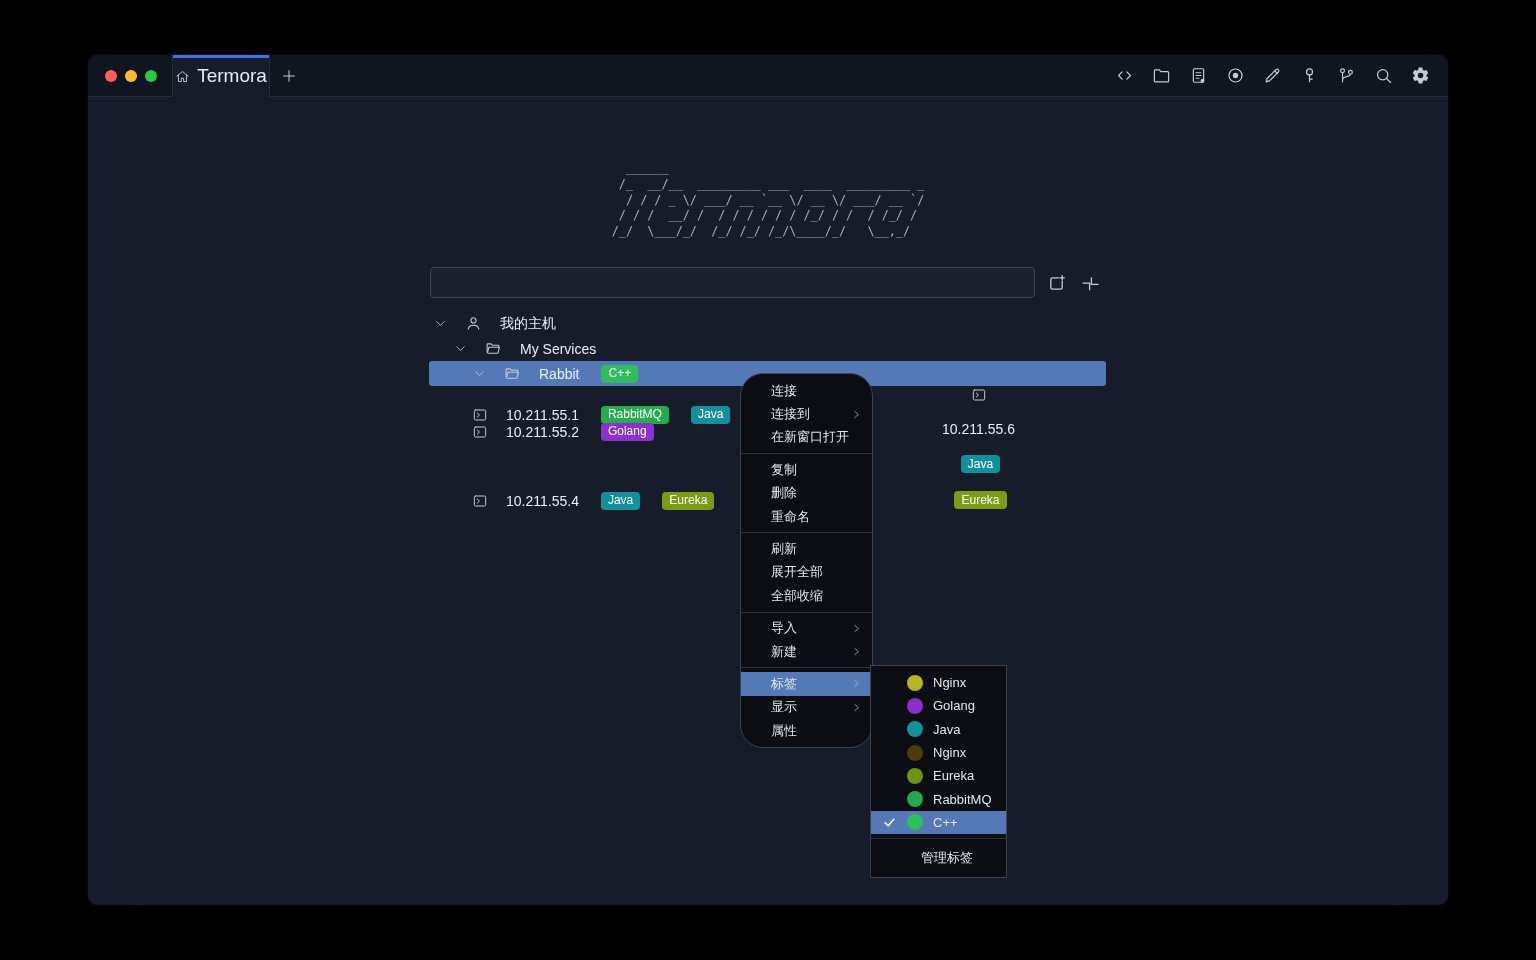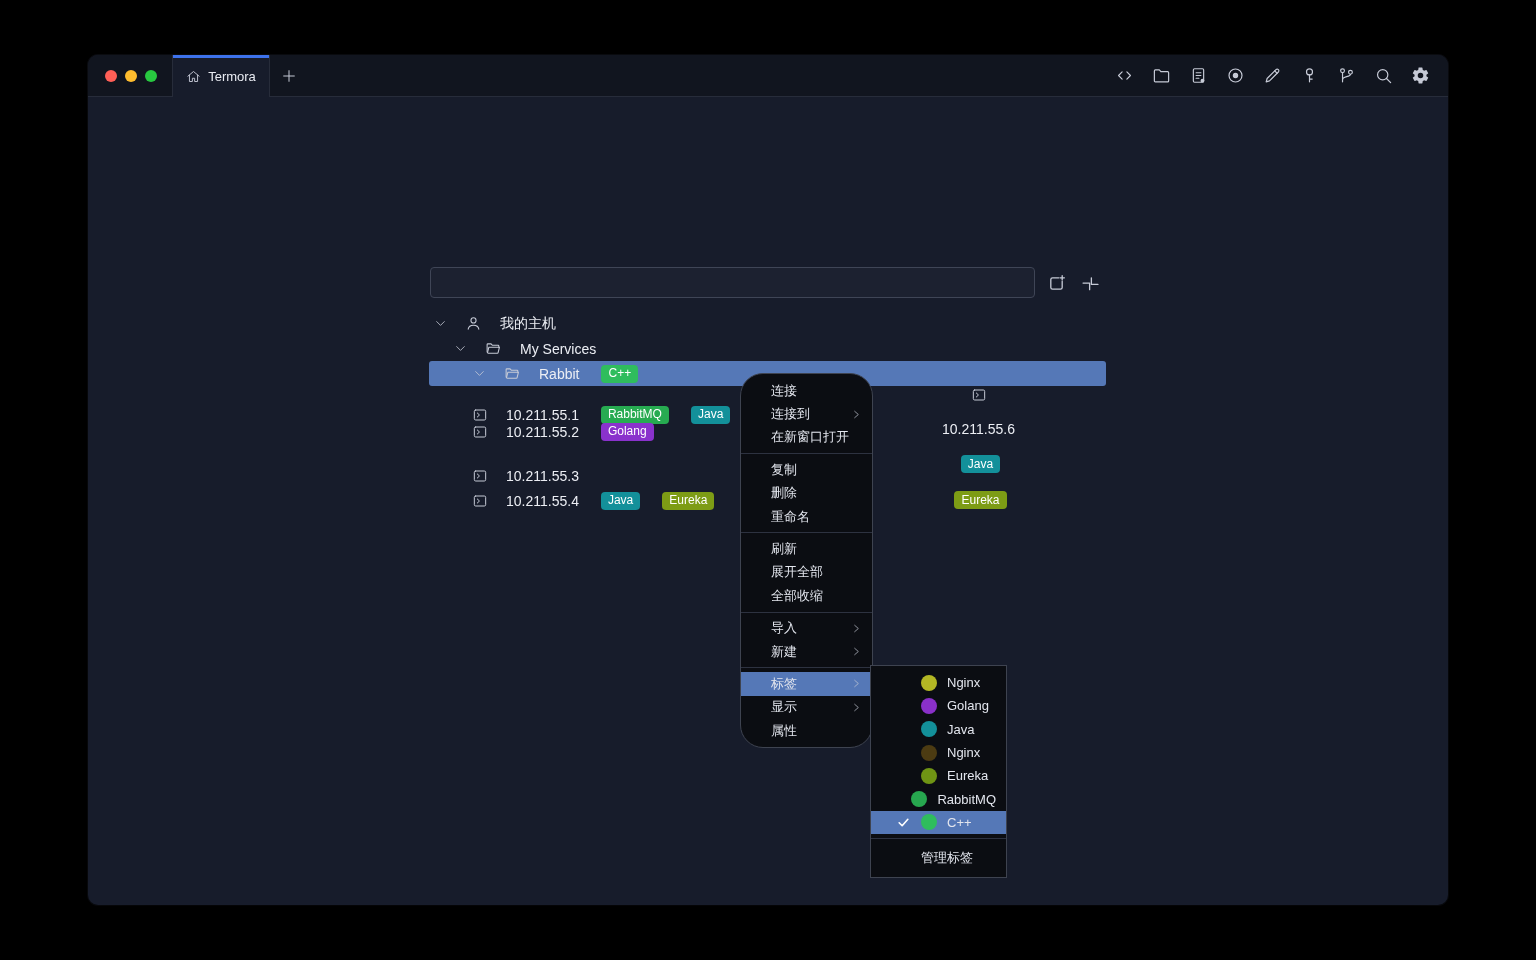--- a/index.html
+++ b/index.html
@@ -14,21 +14,21 @@
 
   
   .tabbar { position:absolute; left:0; top:0; right:0; height:42px; background:#11151f;
             display:flex; align-items:stretch; border-bottom:1px solid #272c3a; }
   .traffic { display:flex; align-items:center; gap:8px; padding:0 14px 0 17px; width:84px; }
   .light { width:12px; height:12px; border-radius:50%; }
   .tab { position:relative; width:98px; display:flex; align-items:center; justify-content:center;
          gap:7px; background:#171c2b; border-left:1px solid #272c3a; border-right:1px solid #272c3a;
          margin-bottom:-1px; cursor:pointer; }
   .tab-accent { position:absolute; top:0; left:0; right:0; height:3px; }
-  .tab-label { color:#e9ebf2; font-size:13px; }
+  .tab-label { color:#e9ebf2; font-size:19px; }
   .newtab { display:flex; align-items:center; justify-content:center; width:38px; cursor:pointer; }
   .toolbar { margin-left:auto; display:flex; align-items:center; gap:11px; padding-right:15px; }
   .tbtn { width:26px; height:26px; display:flex; align-items:center; justify-content:center;
           border-radius:5px; cursor:pointer; }
   svg { display:block; }
   .ico { stroke:#c6cad6; fill:none; stroke-width:1.5; stroke-linecap:round; stroke-linejoin:round; }
 
   
   .ascii { position:absolute; top:106px; left:50%; transform:translateX(-50%);
            font-family:"DejaVu Sans Mono","Liberation Mono",monospace;
@@ -50,21 +50,21 @@
   .badge { font-size:12px; color:#fff; border-radius:4px; padding:1.5px 7px 2.5px;
            margin-left:4px; line-height:14px; white-space:nowrap; }
 
   
   .menu { position:absolute; background:#0b0d12; border:1px solid #3e4350;
           padding:5px 0; z-index:10; }
   .mi { height:23.4px; display:flex; align-items:center; padding:0 10px 0 30px;
         color:#e3e6ee; font-size:13px; cursor:pointer; position:relative; white-space:nowrap; }
   .mi .arrow { margin-left:auto; }
   .msep { height:1px; background:#2d3240; margin:4px 0; }
-  .smi { height:23.3px; display:flex; align-items:center; gap:10px; padding:0 10px 0 24px;
+  .smi { height:23.3px; display:flex; align-items:center; gap:10px; padding:0 10px 0 10px;
          color:#e3e6ee; font-size:13px; cursor:pointer; white-space:nowrap; }
   .smi .checkbox { width:16px; display:flex; align-items:center; justify-content:center; }
   .dot { width:16px; height:16px; border-radius:50%; flex:0 0 16px; }
   .manage { height:29px; padding-left:50px; }
 </style>
 </head>
 <body>
 
 <div class="stage">
 <div class="window">
@@ -142,20 +142,25 @@
             </svg>
       </div>
       <div class="tbtn">
         <svg width="19" height="19" viewBox="0 0 24 24">
               <path fill="#c6cad6" d="M19.43 12.98c.04-.32.07-.64.07-.98s-.03-.66-.07-.98l2.11-1.65c.19-.15.24-.42.12-.64l-2-3.46c-.12-.22-.39-.3-.61-.22l-2.49 1c-.52-.4-1.08-.73-1.69-.98l-.38-2.65A.49.49 0 0 0 14 2h-4c-.25 0-.46.18-.49.42l-.38 2.65c-.61.25-1.17.59-1.69.98l-2.49-1c-.23-.09-.49 0-.61.22l-2 3.46c-.13.22-.07.49.12.64l2.11 1.65c-.04.32-.07.65-.07.98s.03.66.07.98l-2.11 1.65c-.19.15-.24.42-.12.64l2 3.46c.12.22.39.3.61.22l2.49-1c.52.4 1.08.73 1.69.98l.38 2.65c.03.24.24.42.49.42h4c.25 0 .46-.18.49-.42l.38-2.65c.61-.25 1.17-.59 1.69-.98l2.49 1c.23.09.49 0 .61-.22l2-3.46c.12-.22.07-.49-.12-.64l-2.11-1.65zM12 15.5A3.5 3.5 0 1 1 12 8.5a3.5 3.5 0 0 1 0 7z"></path>
             </svg>
       </div>
     </div>
   </div>
 
+  <pre class="ascii">  ______
+ /_  __/__  _________ ___  ____  _________ _
+  / / / _ \/ ___/ __ `__ \/ __ \/ ___/ __ `/
+ / / /  __/ /  / / / / / / /_/ / /  / /_/ /
+/_/  \___/_/  /_/ /_/ /_/\____/_/   \__,_/</pre>
 
   <input class="search-input" type="text" value="" placeholder="" style="">
   <div class="sbtn" style="left:955px;">
     <svg class="ico" width="21" height="21" viewBox="0 0 24 24">
           <path d="M14.5 5.5h-7a2 2 0 0 0-2 2v9a2 2 0 0 0 2 2h9a2 2 0 0 0 2-2v-7"></path>
           <path d="M18.5 3v5M16 5.5h5"></path>
         </svg>
   </div>
   <div class="sbtn" style="left:989px;">
     <svg class="ico" width="21" height="21" viewBox="0 0 24 24">
@@ -238,29 +243,20 @@
     <span>
       <svg class="ico" width="16" height="16" viewBox="0 0 24 24">
             <rect x="3.5" y="4.5" width="17" height="15" rx="2"></rect>
             <path d="M8 9l3.2 3L8 15"></path>
           </svg>
         </span>
     <span class="tlabel">10.211.55.2</span>
     <span class="badge" style="background-color: rgb(138, 50, 204);">Golang</span>
   </div>
 
-  <div class="tree-row" style="top:408px; padding-left:384px;">
-    <span>
-      <svg class="ico" width="16" height="16" viewBox="0 0 24 24">
-            <rect x="3.5" y="4.5" width="17" height="15" rx="2"></rect>
-            <path d="M8 9l3.2 3L8 15"></path>
-          </svg>
-        </span>
-    <span class="tlabel">10.211.55.3</span>
-  </div>
 
   <div class="tree-row" style="top:433px; padding-left:384px;">
     <span>
       <svg class="ico" width="16" height="16" viewBox="0 0 24 24">
             <rect x="3.5" y="4.5" width="17" height="15" rx="2"></rect>
             <path d="M8 9l3.2 3L8 15"></path>
           </svg>
         </span>
     <span class="tlabel">10.211.55.4</span>
     <span class="badge" style="background-color: rgb(19, 144, 154);">Java</span>

